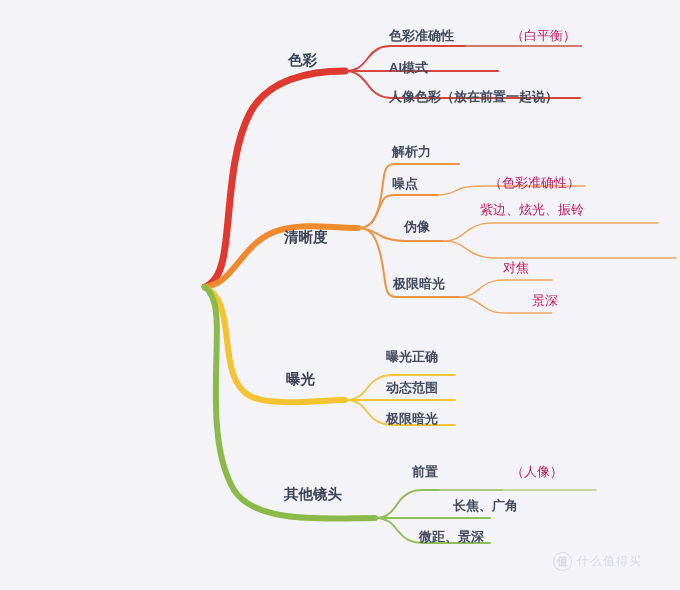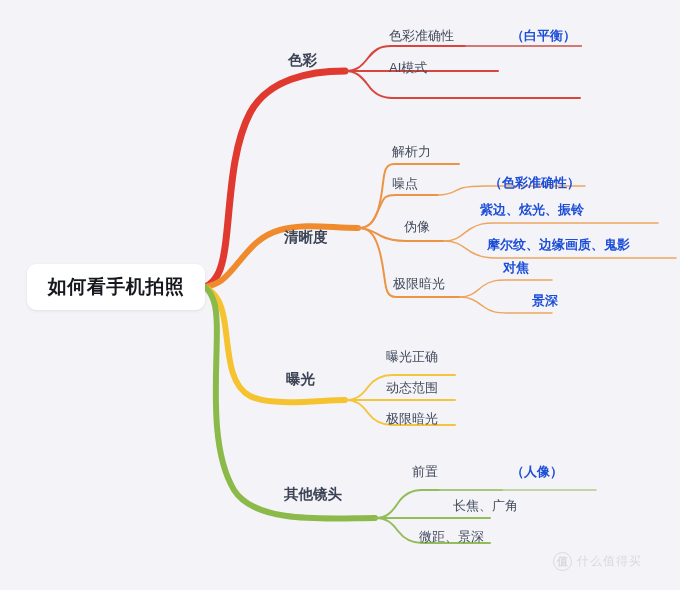--- a/index.html
+++ b/index.html
@@ -52,27 +52,27 @@
     color: #16181d;
     letter-spacing: 0.5px;
     white-space: nowrap;
   }
   .branch-label {
     font-size: 14.5px;
     font-weight: bold;
   }
   .sub-label {
     font-size: 13px;
-    font-weight: normal;
+    font-weight: bold;
     color: #434b5c;
   }
   .leaf-label {
     font-size: 13px;
-    font-weight: bold;
-    color: #1d4ed8;
+    font-weight: normal;
+    color: #be185d;
   }
   .watermark {
     position: absolute;
     left: 553px;
     top: 552px;
     display: flex;
     align-items: center;
     gap: 5px;
     opacity: 0.32;
   }
@@ -155,42 +155,39 @@
       <path d="M 375 518 C 387 518 392 512 398 503 C 404 494 411 490 422 490 L 502 490" fill="none" stroke="#93bd58" stroke-width="2" stroke-linecap="round"></path>
 
       <path d="M 375 518 L 490 518" fill="none" stroke="#93bd58" stroke-width="2" stroke-linecap="round"></path>
 
       <path d="M 375 518 C 387 518 392 523 398 531 C 404 539 411 543 422 543 L 490 543" fill="none" stroke="#93bd58" stroke-width="2" stroke-linecap="round"></path>
 
       <path d="M 440 490 L 596 490" fill="none" stroke="#b2c98b" stroke-width="1.4" stroke-linecap="round"></path>
     </g>
   </svg>
 
-  <div class="root-node">
-    <span class="root-node-text">如何看手机拍照</span>
-  </div>
 
   <div class="node-label branch-label" style="left:288px; top:53px;">色彩</div>
 
   <div class="node-label sub-label" style="left:389px; top:29px;">色彩准确性</div>
   <div class="node-label leaf-label" style="left:511px; top:29px;">（白平衡）</div>
 
   <div class="node-label sub-label" style="left:389px; top:61px;">AI模式</div>
 
+  <div class="node-label sub-label" style="left:389px; top:90px;">人像色彩（放在前置一起说）</div>
 
   <div class="node-label branch-label" style="left:284px; top:203px;margin-top:27px;">清晰度</div>
 
   <div class="node-label sub-label" style="left:392px; top:145px;">解析力</div>
 
   <div class="node-label sub-label" style="left:392px; top:177px;">噪点</div>
   <div class="node-label leaf-label" style="left:489px; top:176px;">（色彩准确性）</div>
 
   <div class="node-label sub-label" style="left:404px; top:220px;">伪像</div>
   <div class="node-label leaf-label" style="left:480px; top:203px;">紫边、炫光、振铃</div>
-  <div class="node-label leaf-label" style="left:487px; top:238px;">摩尔纹、边缘画质、鬼影</div>
 
   <div class="node-label sub-label" style="left:393px; top:277px;">极限暗光</div>
   <div class="node-label leaf-label" style="left:503px; top:261px;">对焦</div>
   <div class="node-label leaf-label" style="left:503px; top:294px;margin-left:29px;">景深</div>
 
   <div class="node-label branch-label" style="left:286px; top:372px;">曝光</div>
 
   <div class="node-label sub-label" style="left:386px; top:350px;">曝光正确</div>
   <div class="node-label sub-label" style="left:386px; top:381px;">动态范围</div>
   <div class="node-label sub-label" style="left:386px; top:412px;">极限暗光</div>

